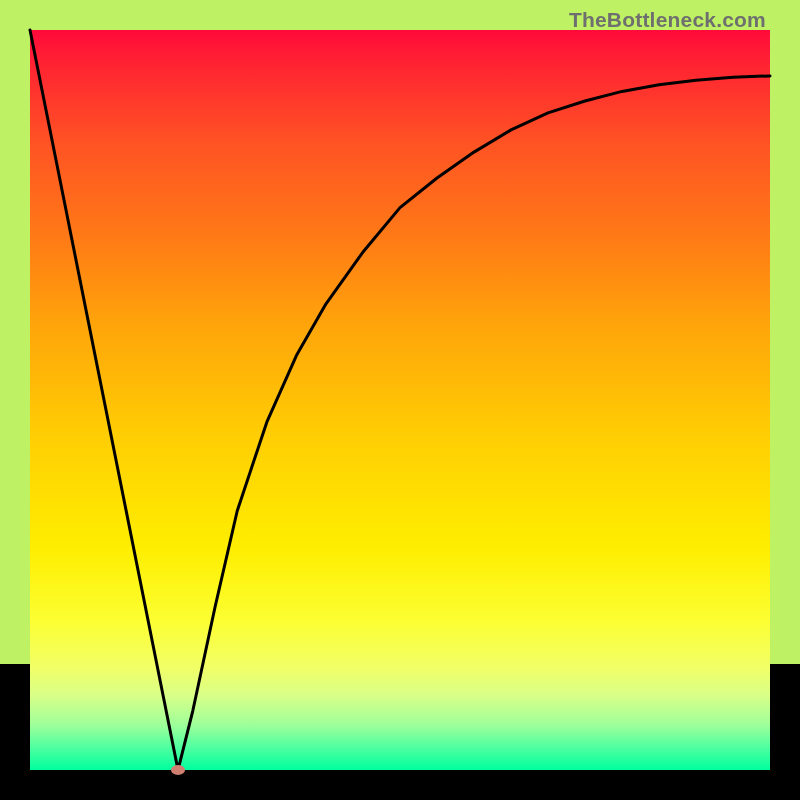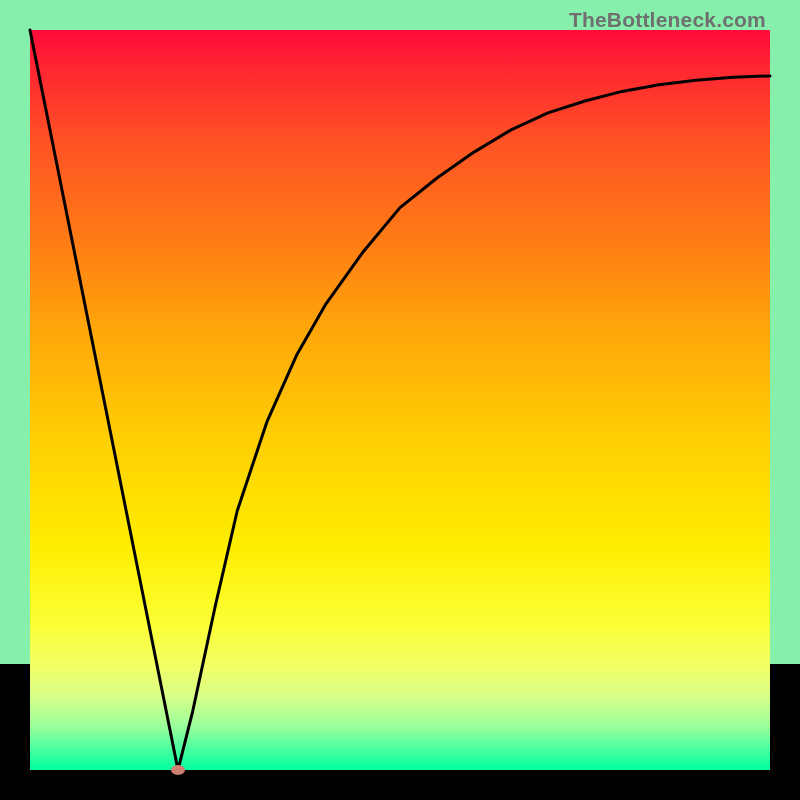--- a/index.html
+++ b/index.html
@@ -7,21 +7,21 @@
     padding: 0;
     width: 800px;
     height: 800px;
     overflow: hidden;
     background: #000;
   }
   .frame {
     width: 800px;
     height: 664px;
     position: relative;
-    background: #86efac;
+    background: #bef264;
   }
   .plot-area {
     position: absolute;
     left: 30px;
     top: 30px;
     width: 740px;
     height: 740px;
     background: linear-gradient(to bottom,
       #ff0a3b 0%,
       #ff2033 4%,

